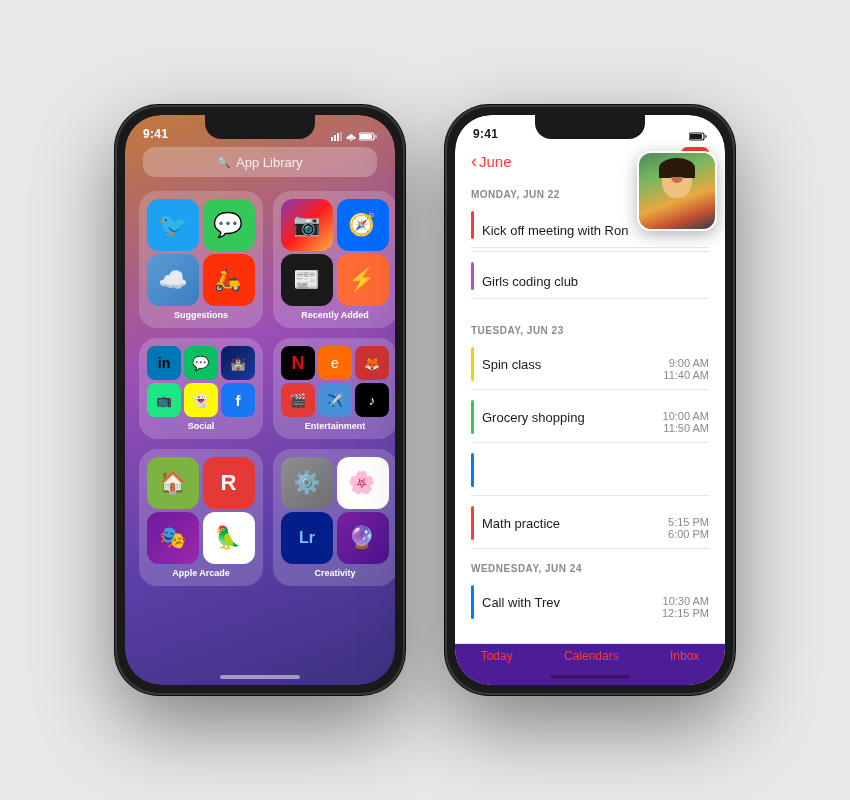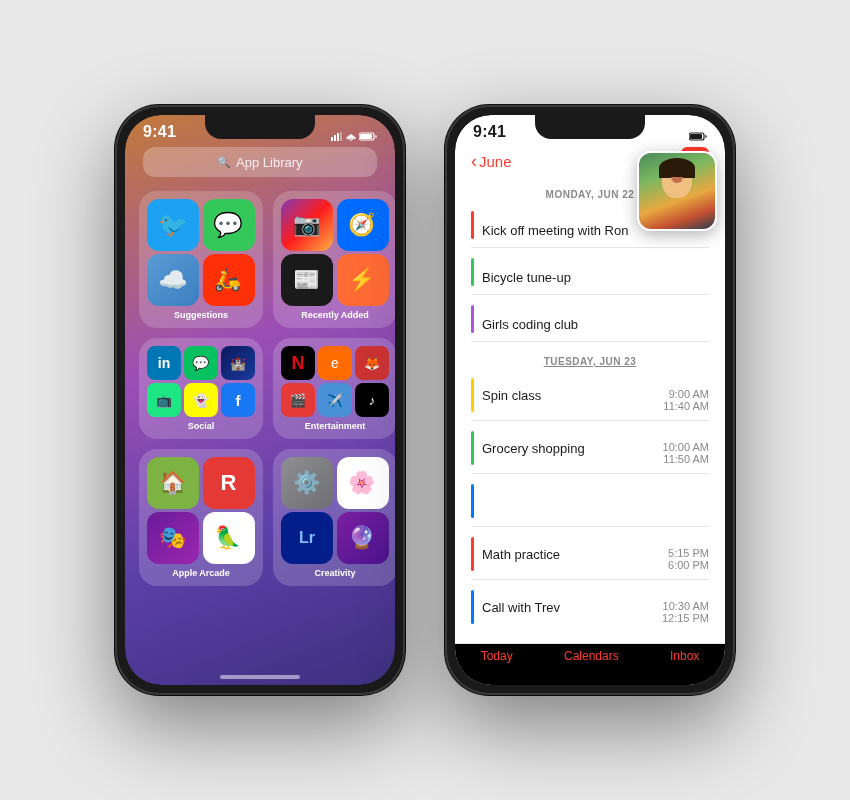--- a/index.html
+++ b/index.html
@@ -49,21 +49,21 @@
       position: absolute;
       top: 0; left: 0; right: 0;
       height: 28px;
       display: flex;
       align-items: flex-end;
       justify-content: space-between;
       padding: 0 18px 2px;
       z-index: 9;
     }
     .status-time {
-      font-size: 16px;
+      font-size: 12px;
       font-weight: 700;
       color: white;
       letter-spacing: 0.3px;
     }
     .status-icons {
       display: flex;
       align-items: center;
       gap: 3px;
     }
     .status-icons svg {
@@ -126,21 +126,20 @@
       display: flex; align-items: center; justify-content: center;
     }
     .cal-menu-icon { color: white; font-size: 11px; }
 
     .cal-section-header {
       padding: 8px 16px 4px;
       font-size: 10px;
       font-weight: 700;
       color: #8a8a8e;
       letter-spacing: 0.5px;
-      text-align: center;
     }
     .cal-event {
       display: flex;
       align-items: flex-end;
       padding: 5px 16px;
       gap: 8px;
       position: relative;
     }
     .cal-event-bar {
       width: 3px;
@@ -187,21 +186,21 @@
     
     .cal-bottom-bar {
       position: absolute;
       bottom: 0; left: 0; right: 0;
       height: 42px;
       border-top: 1px solid #e5e5ea;
       display: flex;
       align-items: center;
       justify-content: space-around;
       padding-bottom: 18px;
-      background: #000000;
+      background: #4c1d95;
     }
     .cal-bottom-item {
       font-size: 12px;
       font-weight: 500;
       color: #ff3b30;
     }
 
     
     .home-indicator {
       position: absolute;
@@ -266,21 +265,21 @@
             <div style="width:52px;height:52px;border-radius:12px;background:linear-gradient(135deg,#833ab4,#fd1d1d,#fcb045);display:flex;align-items:center;justify-content:center;font-size:22px;">📷</div>
             <div style="width:52px;height:52px;border-radius:12px;background:#006cff;display:flex;align-items:center;justify-content:center;font-size:22px;">🧭</div>
             <div style="width:52px;height:52px;border-radius:12px;background:#1a1a1a;display:flex;align-items:center;justify-content:center;font-size:22px;">📰</div>
             <div style="width:52px;height:52px;border-radius:12px;background:#ff6b35;display:flex;align-items:center;justify-content:center;font-size:22px;">⚡</div>
           </div>
           <div class="applib-category-title">Recently Added</div>
         </div>
 
         <div class="applib-category" style="background:rgba(255,255,255,0.18)">
           <div style="display:grid;grid-template-columns:1fr 1fr 1fr;gap:3px;">
-            <div style="width:34px;height:34px;border-radius:8px;background:#0077b5;display:flex;align-items:center;justify-content:center;font-size:14px;font-weight:800;color:#ffffff;">in</div>
+            <div style="width:34px;height:34px;border-radius:8px;background:#0077b5;display:flex;align-items:center;justify-content:center;font-size:14px;font-weight:800;color:#000000;">in</div>
             <div style="width:34px;height:34px;border-radius:8px;background:#07c160;display:flex;align-items:center;justify-content:center;font-size:14px;">💬</div>
             <div style="width:34px;height:34px;border-radius:8px;background:linear-gradient(135deg,#0a1a5c,#1a3a9c);display:flex;align-items:center;justify-content:center;font-size:13px;">🏰</div>
             <div style="width:34px;height:34px;border-radius:8px;background:#1ce783;display:flex;align-items:center;justify-content:center;font-size:13px;">📺</div>
             <div style="width:34px;height:34px;border-radius:8px;background:#fffc00;display:flex;align-items:center;justify-content:center;font-size:13px;">👻</div>
             <div style="width:34px;height:34px;border-radius:8px;background:#1877f2;display:flex;align-items:center;justify-content:center;font-size:15px;font-weight:800;color:white;">f</div>
           </div>
           <div class="applib-category-title">Social</div>
         </div>
 
         <div class="applib-category" style="background:rgba(255,255,255,0.18)">
@@ -372,37 +371,31 @@
         <div class="cal-section-header">MONDAY, JUN 22</div>
 
         <div class="cal-event">
           <div class="cal-event-bar" style="background:#ff3b30;height:22px;"></div>
           <div class="cal-event-content">
             <span class="cal-event-name">Kick off meeting with Ron</span>
           </div>
         </div>
         <div class="cal-divider"></div>
 
-        <div class="cal-event">
-          <div class="cal-event-bar" style="background:#34c759;height:22px;"></div>
-          <div class="cal-event-content">
-            <span class="cal-event-name">Bicycle tune-up</span>
-          </div>
-        </div>
         <div class="cal-divider"></div>
 
         <div class="cal-event">
           <div class="cal-event-bar" style="background:#af52de;height:22px;"></div>
           <div class="cal-event-content">
             <span class="cal-event-name">Girls coding club</span>
           </div>
         </div>
         <div class="cal-divider"></div>
 
-        <div class="cal-section-header" style="margin-top:6px;text-decoration:underline;">TUESDAY, JUN 23</div>
+        <div class="cal-section-header" style="margin-top:18px;">TUESDAY, JUN 23</div>
 
         <div class="cal-event">
           <div class="cal-event-bar" style="background:#ffcc00;height:34px;"></div>
           <div class="cal-event-content">
             <div class="cal-event-row">
               <span class="cal-event-name">Spin class</span>
               <div class="cal-event-times">
                 <span>9:00 AM</span>
                 <span>11:40 AM</span>
               </div>
@@ -437,20 +430,21 @@
               <span class="cal-event-name">Math practice</span>
               <div class="cal-event-times">
                 <span>5:15 PM</span>
                 <span>6:00 PM</span>
               </div>
             </div>
           </div>
         </div>
         <div class="cal-divider"></div>
 
+        <div class="cal-section-header" style="margin-top:6px;">WEDNESDAY, JUN 24</div>
 
         <div class="cal-event">
           <div class="cal-event-bar" style="background:#007aff;height:34px;"></div>
           <div class="cal-event-content">
             <div class="cal-event-row">
               <span class="cal-event-name">Call with Trev</span>
               <div class="cal-event-times">
                 <span>10:30 AM</span>
                 <span>12:15 PM</span>
               </div>

